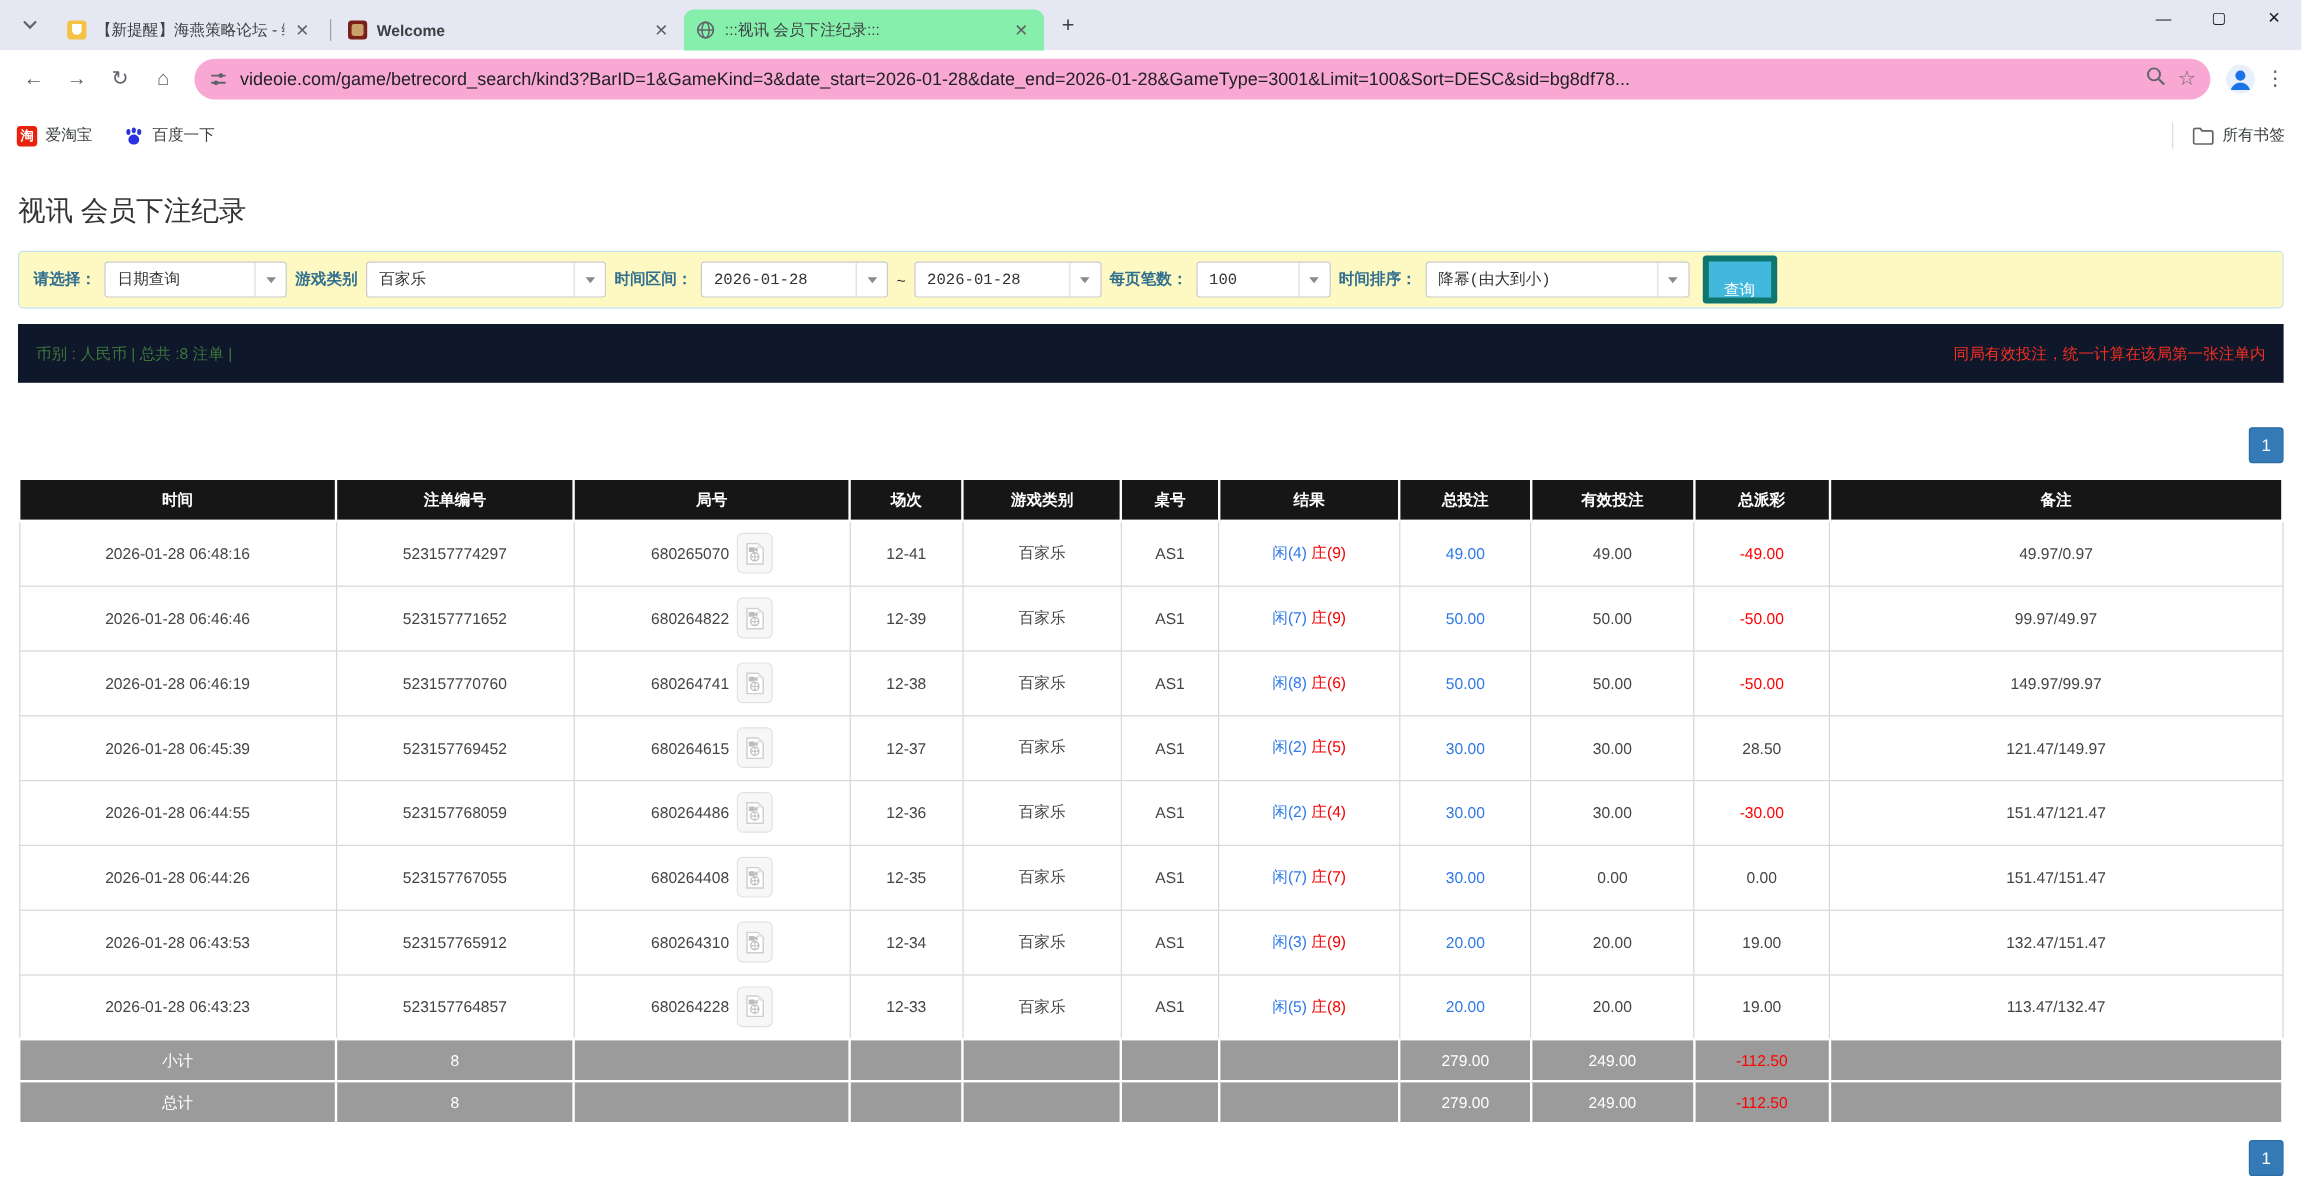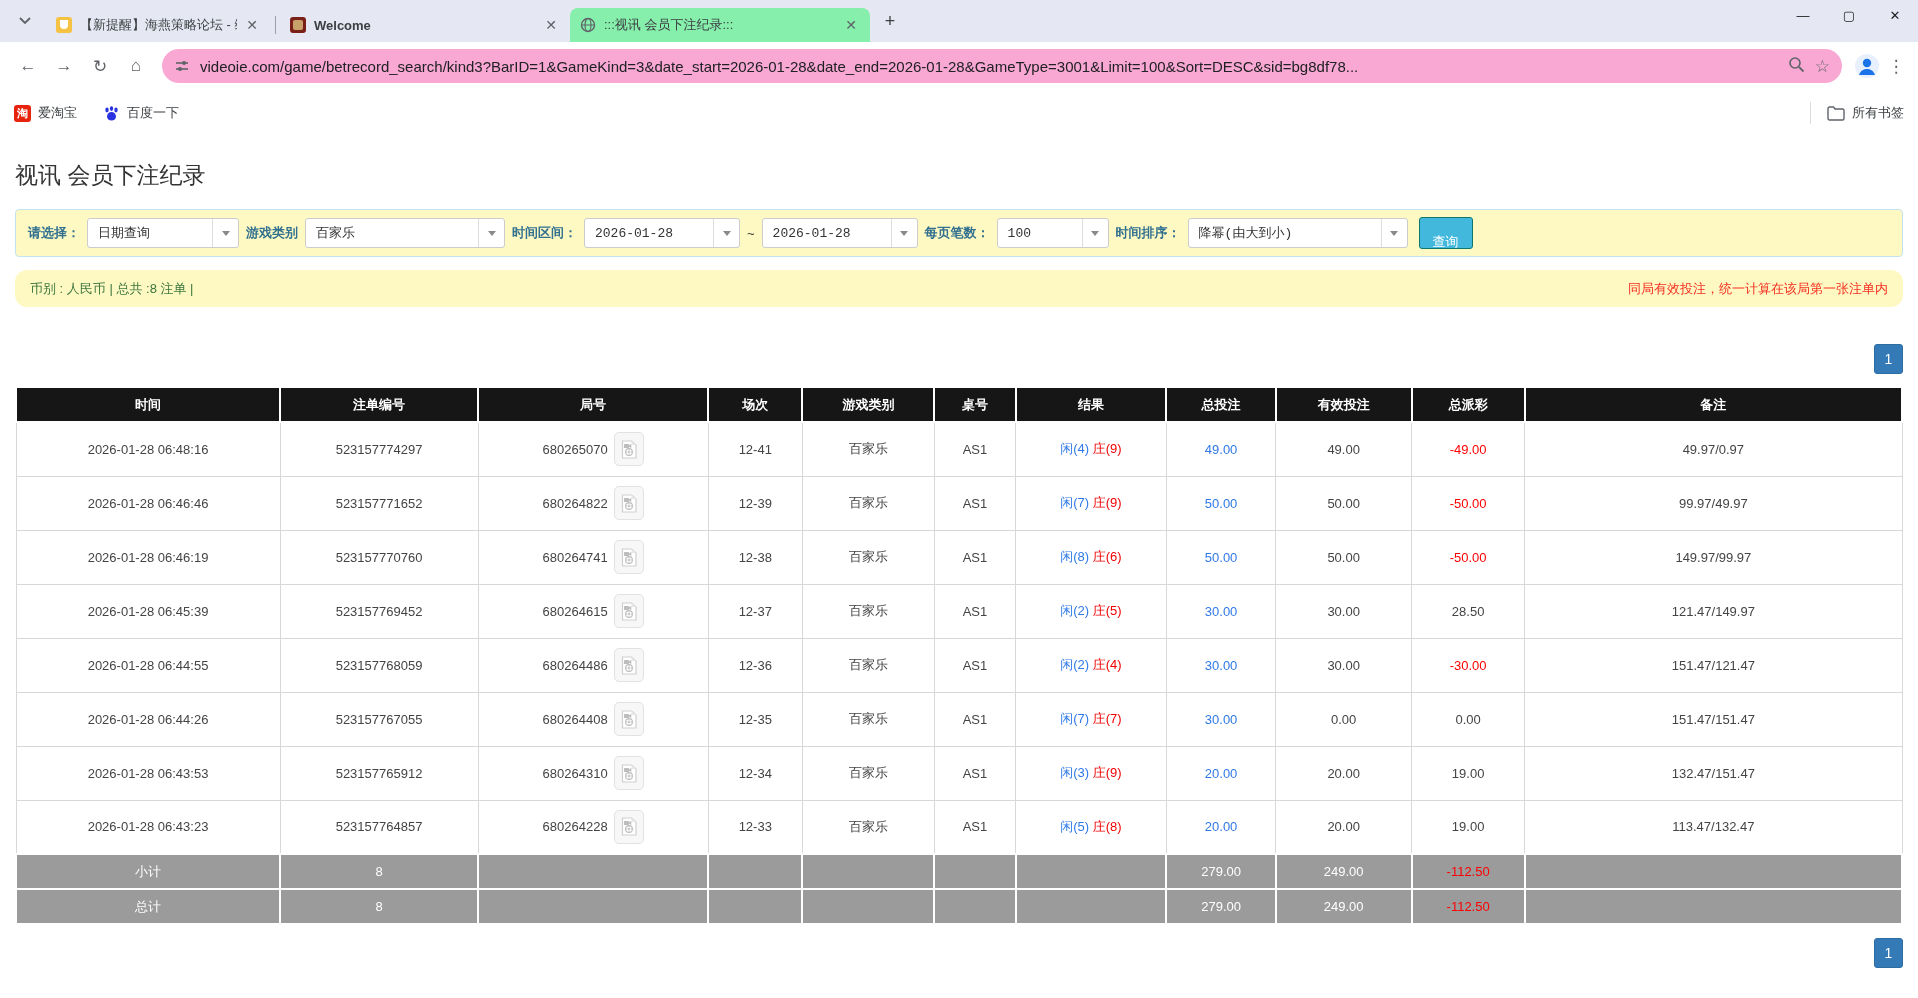--- a/index.html
+++ b/index.html
@@ -48,23 +48,23 @@
   .page-title { font-size:23px; color:#333; margin:24px 0 18px 0; font-weight:400; }
 
   .filterbar { height:48px; background:#fef9c3; border:1px solid #c2e3f2; border-radius:4px; display:flex; align-items:center; padding:0 12px; gap:7px; font-size:13px; }
   .flabel { color:#31708f; font-weight:bold; white-space:nowrap; }
   .sel { display:inline-flex; align-items:stretch; background:#fff; border:1px solid #ccc; border-radius:3px; height:30px; cursor:pointer; }
   .sel .txt { display:flex; align-items:center; padding:0 10px; font-size:13px; color:#333; flex:1; white-space:nowrap;font-family:Liberation Mono, monospace; }
   .sel .arr { width:26px; border-left:1px solid #ddd; display:flex; align-items:center; justify-content:center; }
   .sel .arr::after { content:""; border:4px solid transparent; border-top:5px solid #8a8a8a; margin-top:5px; }
   .w150 { width:152px; } .w200 { width:200px; } .w170 { width:156px;text-align:center; } .w120 { width:112px; } .w185 { width:220px; }
   .tilde { color:#333; }
-  .btn-query { background:#42b8dd; border:1px solid #0f766e; color:#fff; font-size:13px; height:30px; padding:15px 13px; border-radius:3px; margin-left:4px; cursor:pointer; }
-
-  .infobar { margin-top:13px; height:37px; background:#fef9c3; border-radius:12px; display:flex; align-items:center; justify-content:space-between; padding:0 15px; font-size:13px; }
+  .btn-query { background:#42b8dd; border:5px solid #0f766e; color:#fff; font-size:13px; height:30px; padding:15px 13px; border-radius:3px; margin-left:4px; cursor:pointer; }
+
+  .infobar { margin-top:13px; height:49px; background:#0f172a; border-radius:0; display:flex; align-items:center; justify-content:space-between; padding:0 15px; font-size:13px; }
   .info-left { color:#3c763d; }
   .info-right { color:#f52f22; }
 
   .pgn-row { display:flex; justify-content:flex-end; margin-top:37px; }
   .pgn-row.bottom { margin-top:13px; }
   .page-btn { min-width:29px; height:30px; background:#337ab7; border:1px solid #2e6da4; color:#fff; font-size:14px; display:flex; align-items:center; justify-content:center; border-radius:3px; cursor:pointer; }
 
   table { width:100%; border-collapse:collapse; table-layout:fixed; margin-top:14px; font-size:13px; }
   thead th { background:#161616; color:#fff; font-weight:bold; height:34px; border:2px solid #fff; border-top:none; padding:0 2px; }
   tbody td { border:1px solid #d8d8d8; height:54px; text-align:center; color:#444; padding:0 4px; overflow:hidden; white-space:nowrap; }

